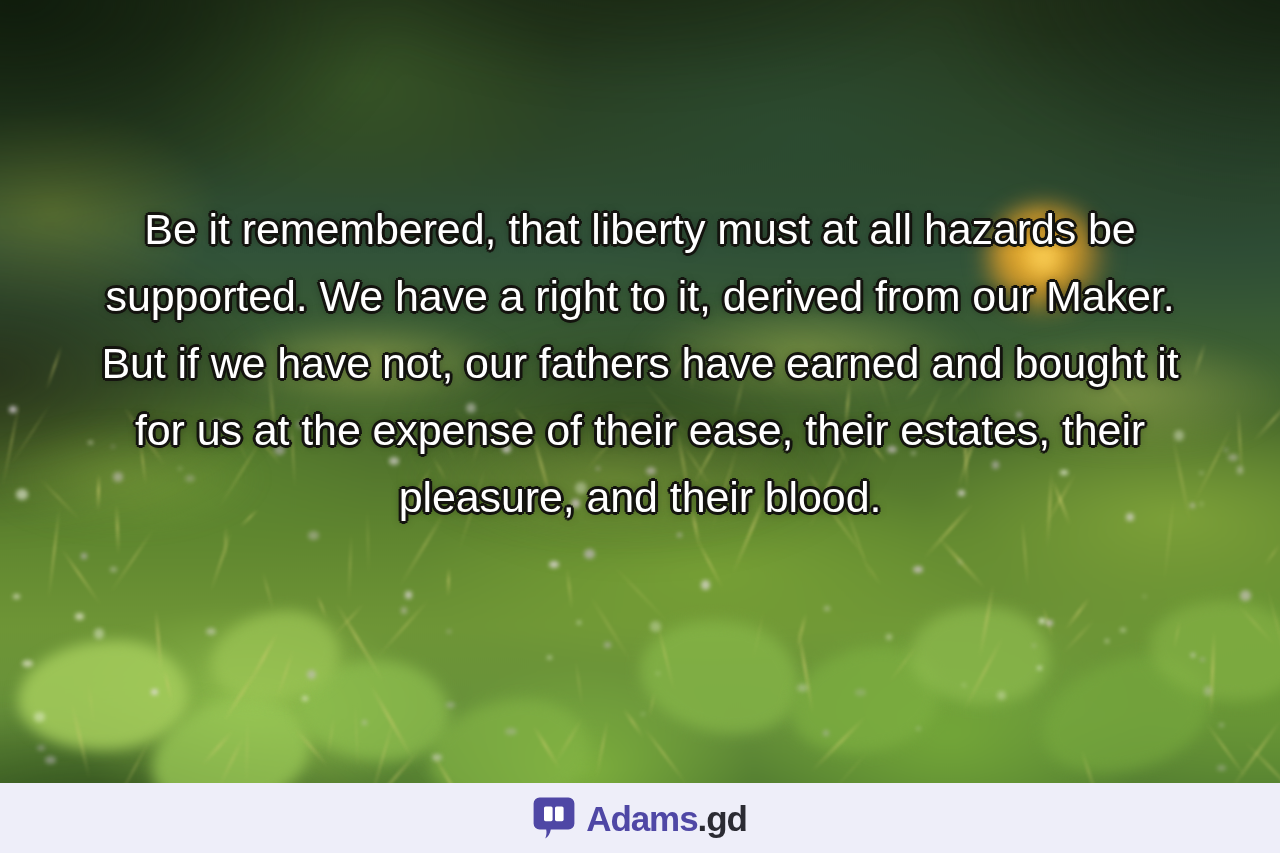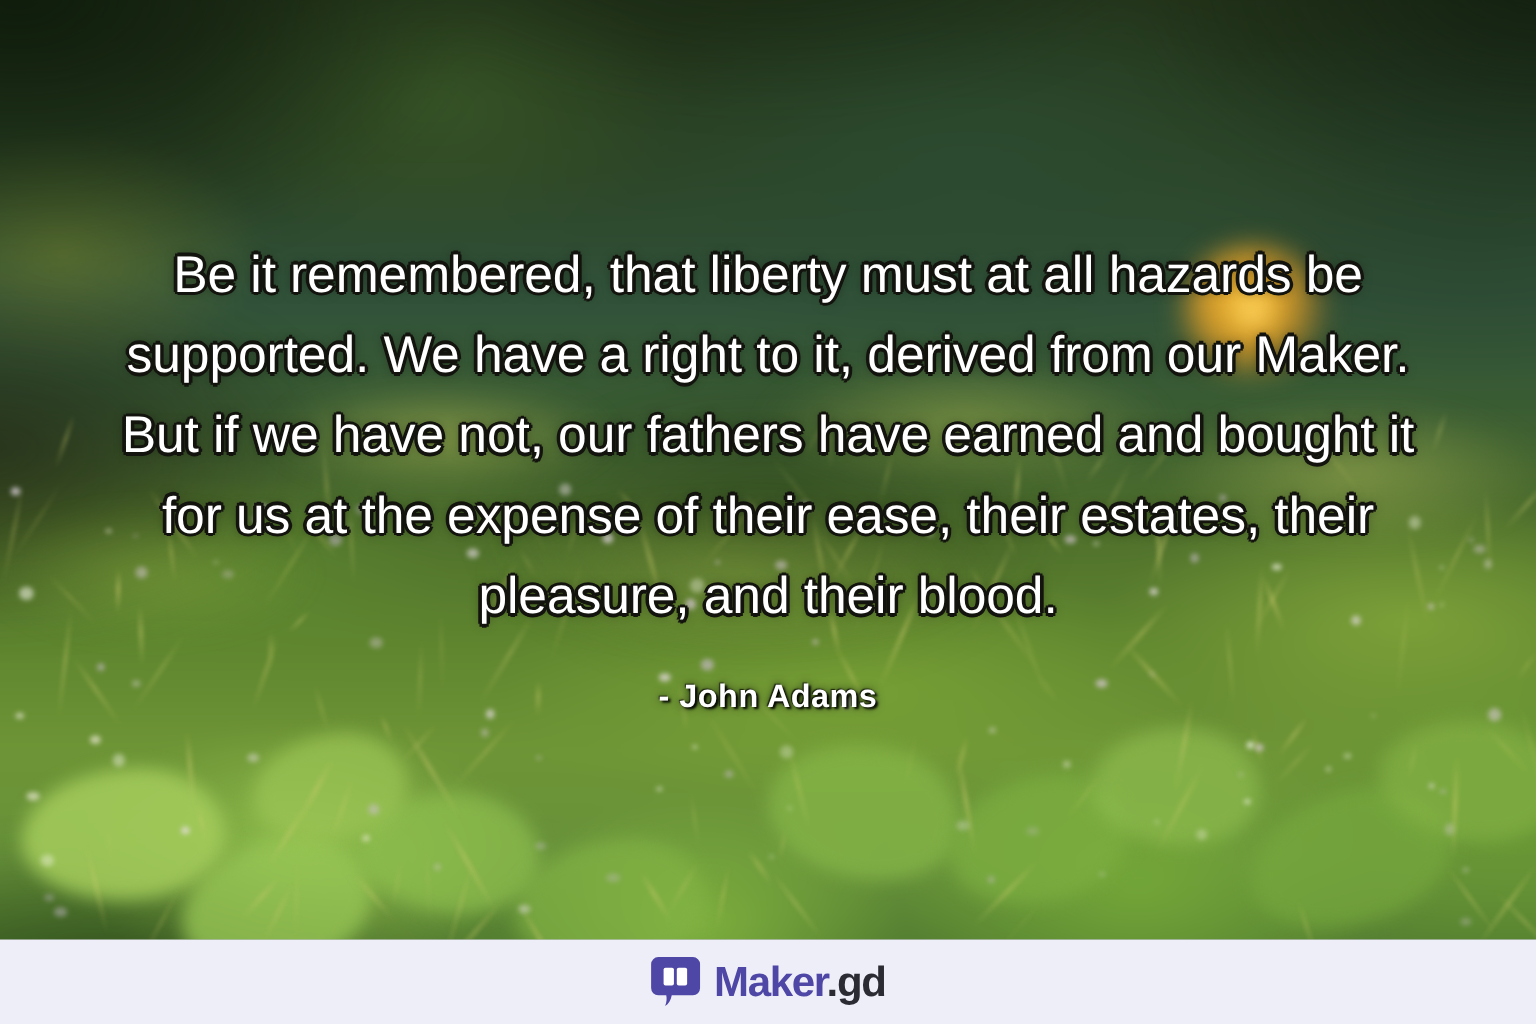--- a/index.html
+++ b/index.html
@@ -467,36 +467,35 @@
         <div class="speck" style="left: 823.491px; top: 729.761px; width: 5.57145px; height: 5.7521px; background: rgba(210, 192, 216, 0.7); opacity: 0.55;"></div>
         <div class="speck" style="left: 595.913px; top: 466.642px; width: 4.40855px; height: 3.13083px; background: rgba(226, 206, 228, 0.8); opacity: 0.78;"></div>
         <div class="speck" style="left: 94.1809px; top: 628.389px; width: 9.99148px; height: 10.3659px; background: rgba(248, 248, 238, 0.9); opacity: 0.47;"></div>
         <div class="speck" style="left: 301.569px; top: 696.113px; width: 6.0505px; height: 5.33476px; background: rgba(244, 240, 226, 0.85); opacity: 0.75;"></div>
         <div class="speck" style="left: 1031.78px; top: 643.688px; width: 3.80036px; height: 3.54084px; background: rgba(226, 206, 228, 0.8); opacity: 0.51;"></div>
       </div>
   </div>
 
   <div class="quote-block">
     <p class="quote-text">Be it remembered, that liberty must at all hazards be supported. We have a right to it, derived from our Maker. But if we have not, our fathers have earned and bought it for us at the expense of their ease, their estates, their pleasure, and their blood.</p>
-    <p class="quote-author">- John Adams</p>
   </div>
 
   <div class="footer">
     <a class="brand" href="#">
       <span class="brand-mark">
         <svg viewBox="0 0 42 42" width="42" height="42" aria-hidden="true">
           <path d="M6.6 0.6 H35.4 A6 6 0 0 1 41.4 6.6 V26.4 A6 6 0 0 1 35.4 32.4 H17.8
                    C17.0 36.6 15.2 39.6 12.3 41.4 C13.6 37.9 13.8 35.0 13.2 32.4
                    H6.6 A6 6 0 0 1 0.6 26.4 V6.6 A6 6 0 0 1 6.6 0.6 Z" fill="#4f47a5"></path>
           <path d="M12.6 9.4 h5.4 a1.6 1.6 0 0 1 1.6 1.6 v11.6 a1.6 1.6 0 0 1 -1.6 1.6
                    h-5.4 a1.6 1.6 0 0 1 -1.6 -1.6 v-11.6 a1.6 1.6 0 0 1 1.6 -1.6 Z" fill="#ffffff"></path>
           <path d="M23.6 9.4 h5.4 a1.6 1.6 0 0 1 1.6 1.6 v11.6 a1.6 1.6 0 0 1 -1.6 1.6
                    h-5.4 a1.6 1.6 0 0 1 -1.6 -1.6 v-11.6 a1.6 1.6 0 0 1 1.6 -1.6 Z" fill="#ffffff"></path>
           <path d="M11.0 20.0 h8.6 v3.0 a1.6 1.6 0 0 1 -1.6 1.6 h-5.4 a1.6 1.6 0 0 1 -1.6 -1.6 Z" fill="#4f47a5" opacity="0"></path>
         </svg>
       </span>
       <span class="brand-wordmark">
-        <span class="brand-name">Maker</span><span class="brand-tld">.gd</span>
+        <span class="brand-name">Adams</span><span class="brand-tld">.gd</span>
       </span>
     </a>
   </div>
 
 </div>
 
 </body></html>

